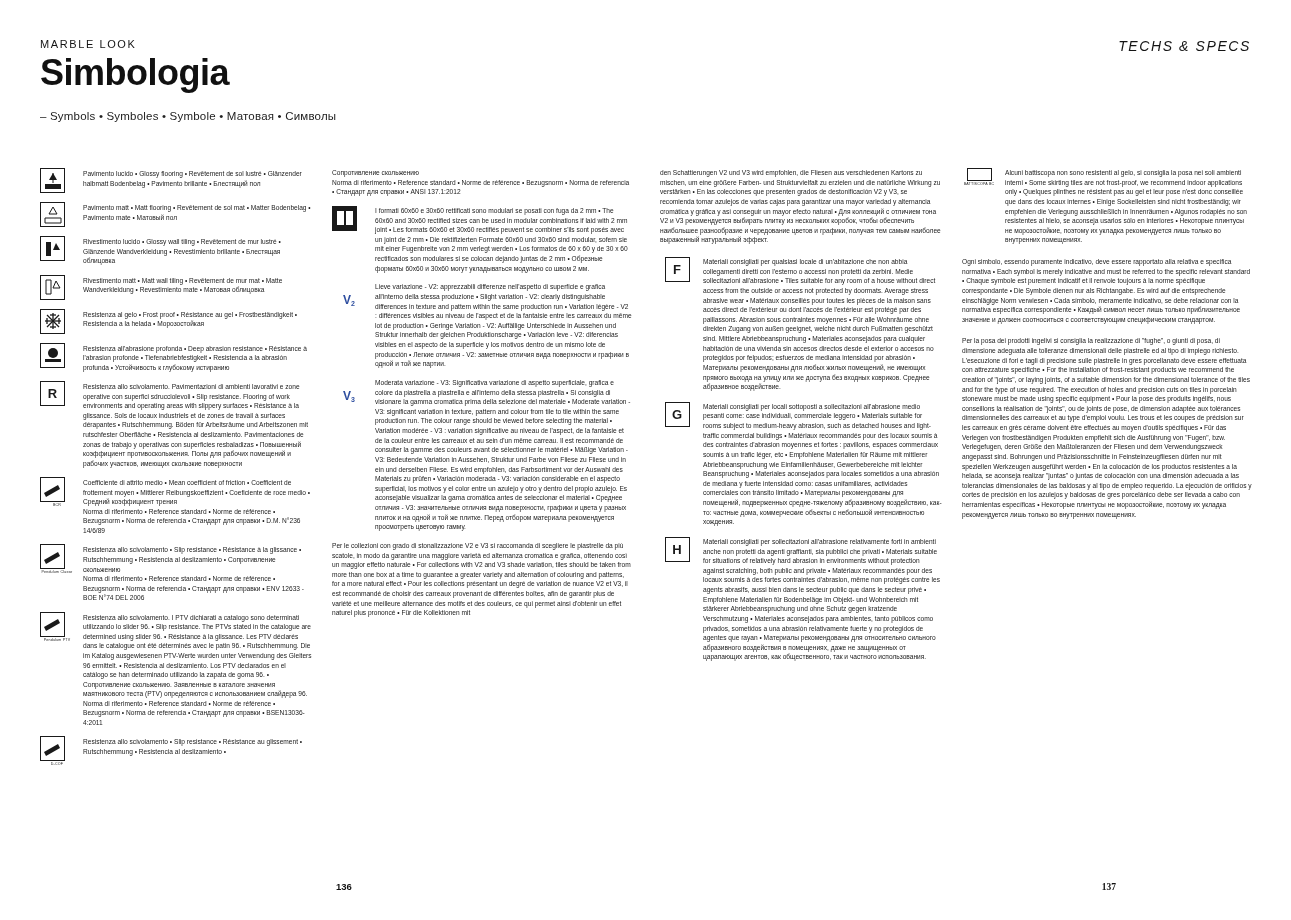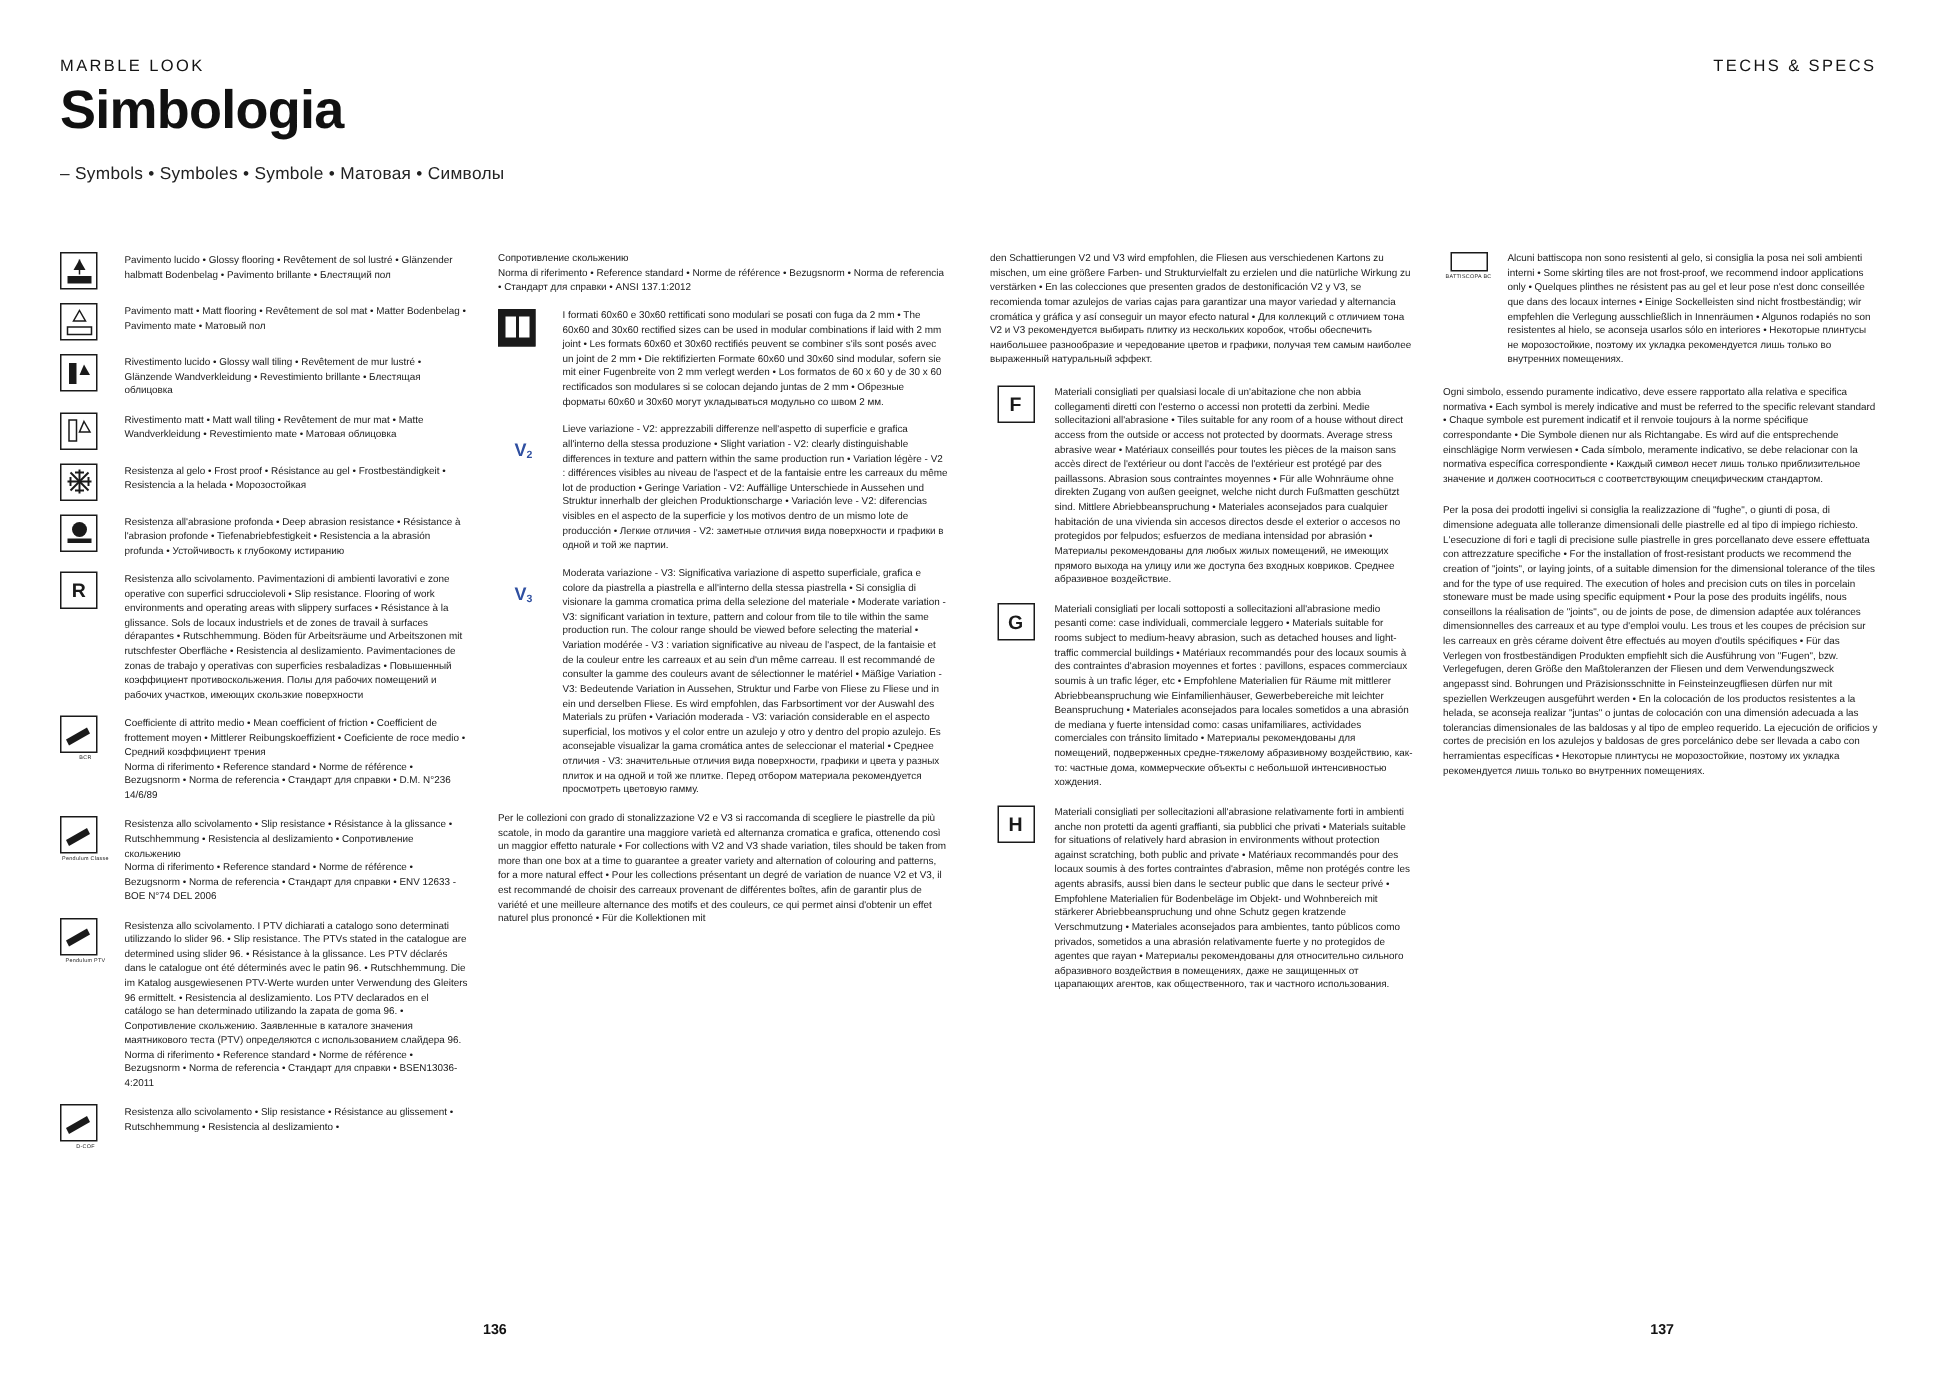--- a/index.html
+++ b/index.html
@@ -30,23 +30,24 @@
   .eyebrow-left {
     position: absolute;
     top: 0; left: 0;
     font-size: 11px;
     letter-spacing: 1.6px;
     color: #141414;
   }
   .eyebrow-right {
     position: absolute;
     top: 0; right: 0;
-    font-size: 11px;
+    font-size: 14px;
     letter-spacing: 1.6px;
     color: #141414;
+    font-style: italic;
   }
   .title {
     position: absolute;
     top: 14px; left: 0;
     font-size: 36px;
     font-weight: bold;
     letter-spacing: -0.5px;
     color: #111;
   }
   .subtitle {
@@ -145,22 +146,22 @@
   .sub-v { font-size: 7px; }
 
   
   .folio {
     position: absolute;
     bottom: 28px;
     font-size: 9.5px;
     font-weight: bold;
     color: #111;
   }
-  .folio-left { left: 322px; }
-  .folio-right { right: 175px; }
+  .folio-left { left: 336px; }
+  .folio-right { right: 175px; font-family: Liberation Serif, serif; }
 
   
   svg { display: block; }
 </style>
 </head>
 <body>
 
 <div class="page">
 
   <div class="header">

